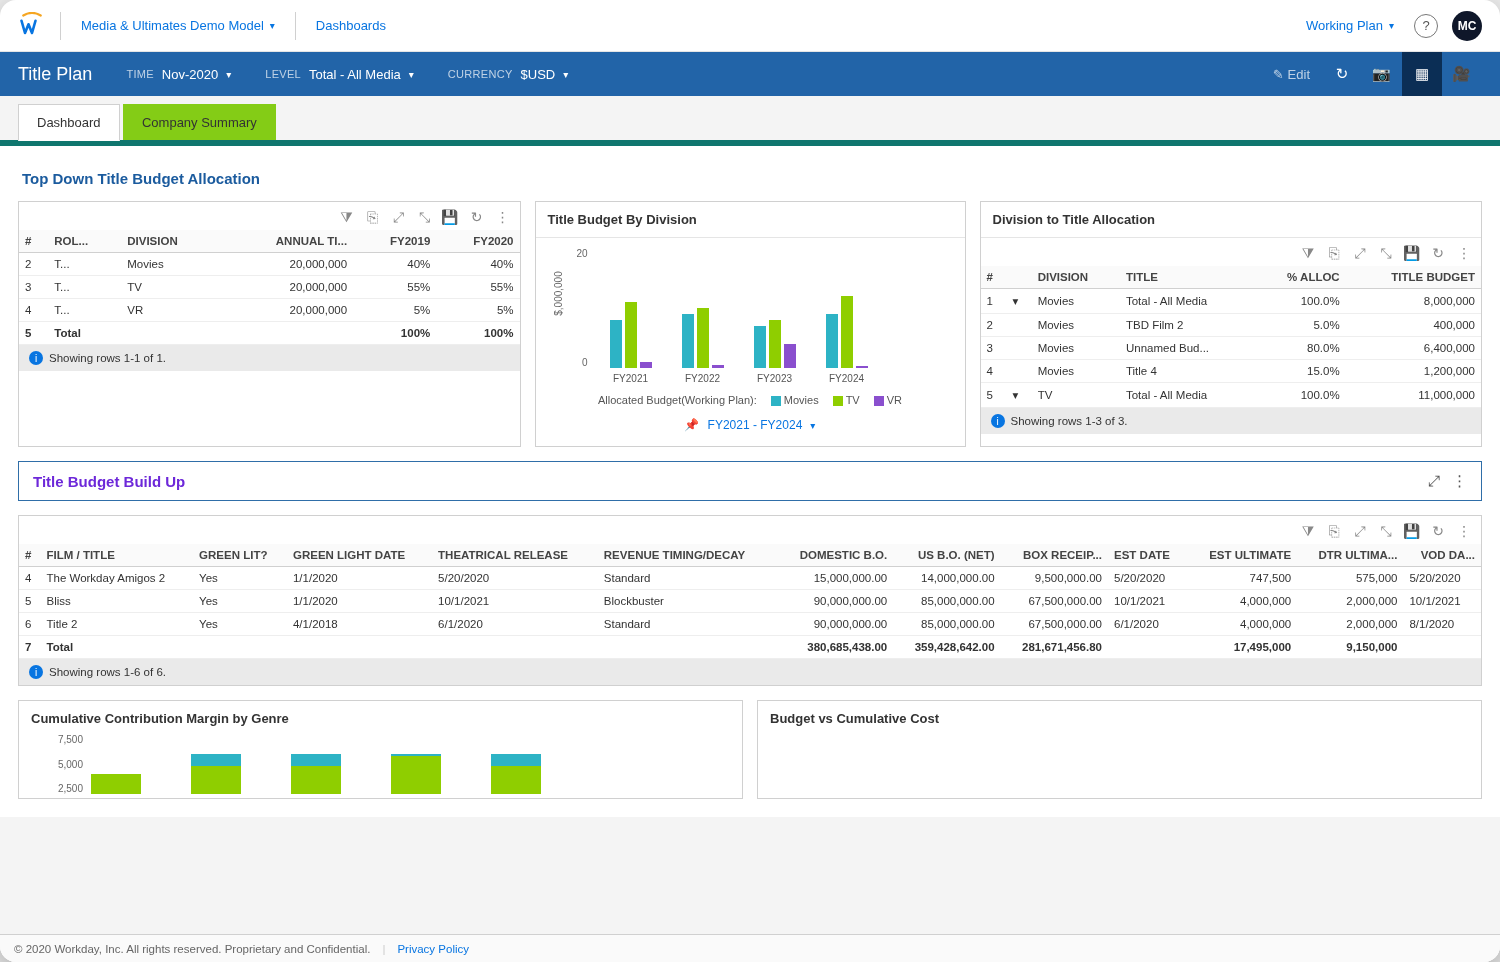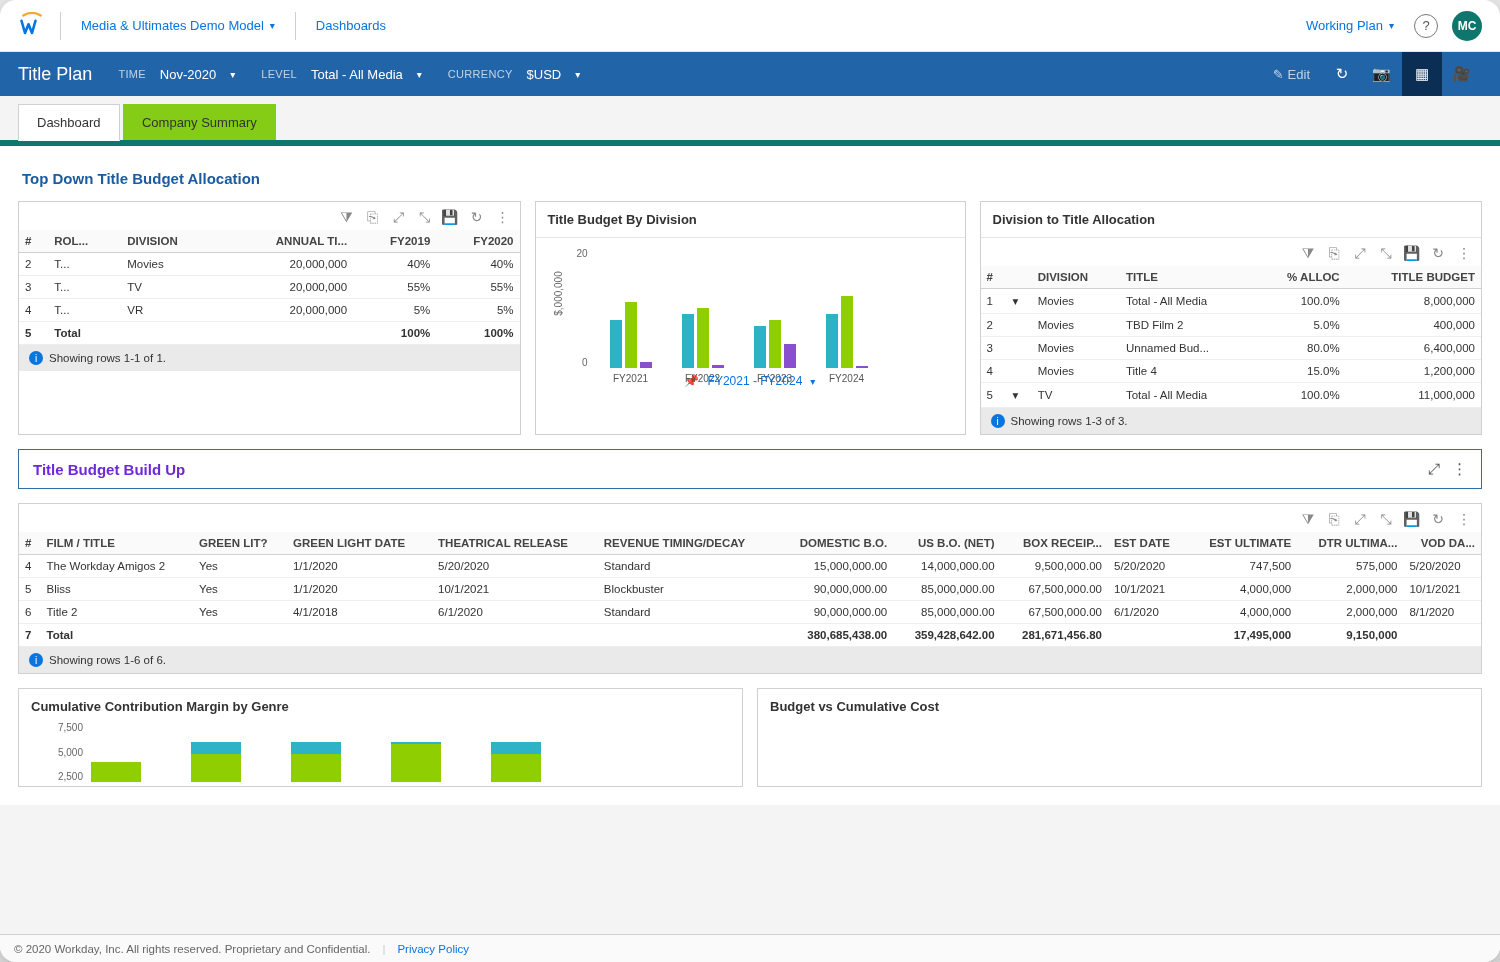--- a/index.html
+++ b/index.html
@@ -6,24 +6,24 @@
 body { font-family: -apple-system, "Segoe UI", Arial, sans-serif; font-size: 12px; background: #f3f3f3; color: #333; }
 .app { width: 1500px; height: 962px; margin: 0 auto; background: #fff; position: relative; display: flex; flex-direction: column; border-radius: 16px; overflow: hidden; box-shadow: 0 10px 40px rgba(0,0,0,.4); }
 .topbar { height: 52px; display: flex; align-items: center; padding: 0 18px; gap: 14px; border-bottom: 1px solid #e5e5e5; }
 .logo-w { width: 28px; height: 28px; display:flex; align-items:center; justify-content:center; }
 .logo-w svg { width:28px; height:28px; }
 .divider-v { width:1px; height:28px; background:#d0d0d0; }
 .top-link { color:#0875e1; font-size:13px; display:flex; align-items:center; gap:6px; cursor:pointer; padding:4px 6px; }
 .top-link .caret { font-size:10px; }
 .top-right { margin-left:auto; display:flex; align-items:center; gap:14px; }
 .help-icon { width:24px; height:24px; border:1.5px solid #777; border-radius:50%; display:flex; align-items:center; justify-content:center; font-size:13px; color:#555; cursor:pointer; }
-.avatar { width:30px; height:30px; border-radius:50%; background:#0f766e; color:#fff; display:flex; align-items:center; justify-content:center; font-size:12px; font-weight:600; cursor:pointer; }
+.avatar { width:30px; height:30px; border-radius:50%; background:#0f172a; color:#fff; display:flex; align-items:center; justify-content:center; font-size:12px; font-weight:600; cursor:pointer; }
 .bluebar { background:#2264a8; color:#fff; height:44px; display:flex; align-items:center; padding:0 18px; font-size:13px; gap:26px; }
 .bluebar .title { font-size:18px; font-weight:400; }
-.blue-item { display:flex; align-items:center; gap:14px; cursor:pointer; }
+.blue-item { display:flex; align-items:center; gap:8px; cursor:pointer;margin-left:8px; }
 .blue-item .k { opacity:.7; font-size:11px; letter-spacing:.3px; }
 .blue-right { margin-left:auto; display:flex; align-items:center; gap:0; height:100%; }
 .blue-btn { width:40px; height:44px; display:flex; align-items:center; justify-content:center; cursor:pointer; color:#fff; font-size:15px; }
 .blue-btn.edit { display:flex; align-items:center; gap:4px; font-size:13px; opacity:.7; width:auto; padding:0 12px; }
 .blue-btn.dark { background:#0b2e55; }
 .content { flex:1; background:#f4f4f4; overflow:auto; padding:0; }
 .tabs-row { background:#f4f4f4; padding-top:8px; padding-left:18px; }
 .tab { display:inline-block; padding:10px 18px; background:#f4f4f4; color:#333; font-size:13px; cursor:pointer; border-top:1px solid transparent; border-left:1px solid transparent; border-right:1px solid transparent; }
 .tab.active { background:#fff; border-color:#d0d0d0; border-bottom:1px solid #fff; position:relative; z-index:2; }
 .dash-body { background:#fff; border-top:6px solid #0f766e; margin-top:-1px; padding:18px; }
@@ -233,20 +233,26 @@
                     <div class="bar movies" style="height: 35%;"></div>
                     <div class="bar tv" style="height: 40%;"></div>
                     <div class="bar vr" style="height: 20%;"></div>
                   </div>
                   <div class="bar-group" data-label="FY2024">
                     <div class="bar movies" style="height: 45%;"></div>
                     <div class="bar tv" style="height: 60%;"></div>
                     <div class="bar vr" style="height: 1.5%;"></div>
                   </div>
                 </div>
+            </div>
+            <div class="legend-row">
+              <span>Allocated Budget(Working Plan):</span>
+              <span><span class="swatch" style="background:#2db3c5"></span><span>Movies</span></span>
+              <span><span class="swatch" style="background:#8fce00"></span><span>TV</span></span>
+              <span><span class="swatch" style="background:#8a4fce"></span><span>VR</span></span>
             </div>
             <div class="pin-row">
               <span>📌</span>
               <span>FY2021 - FY2024</span>
               <span class="caret-dn">▾</span>
             </div>
           </div>
         </div>
 
         <div class="card" style="flex:1.05">

